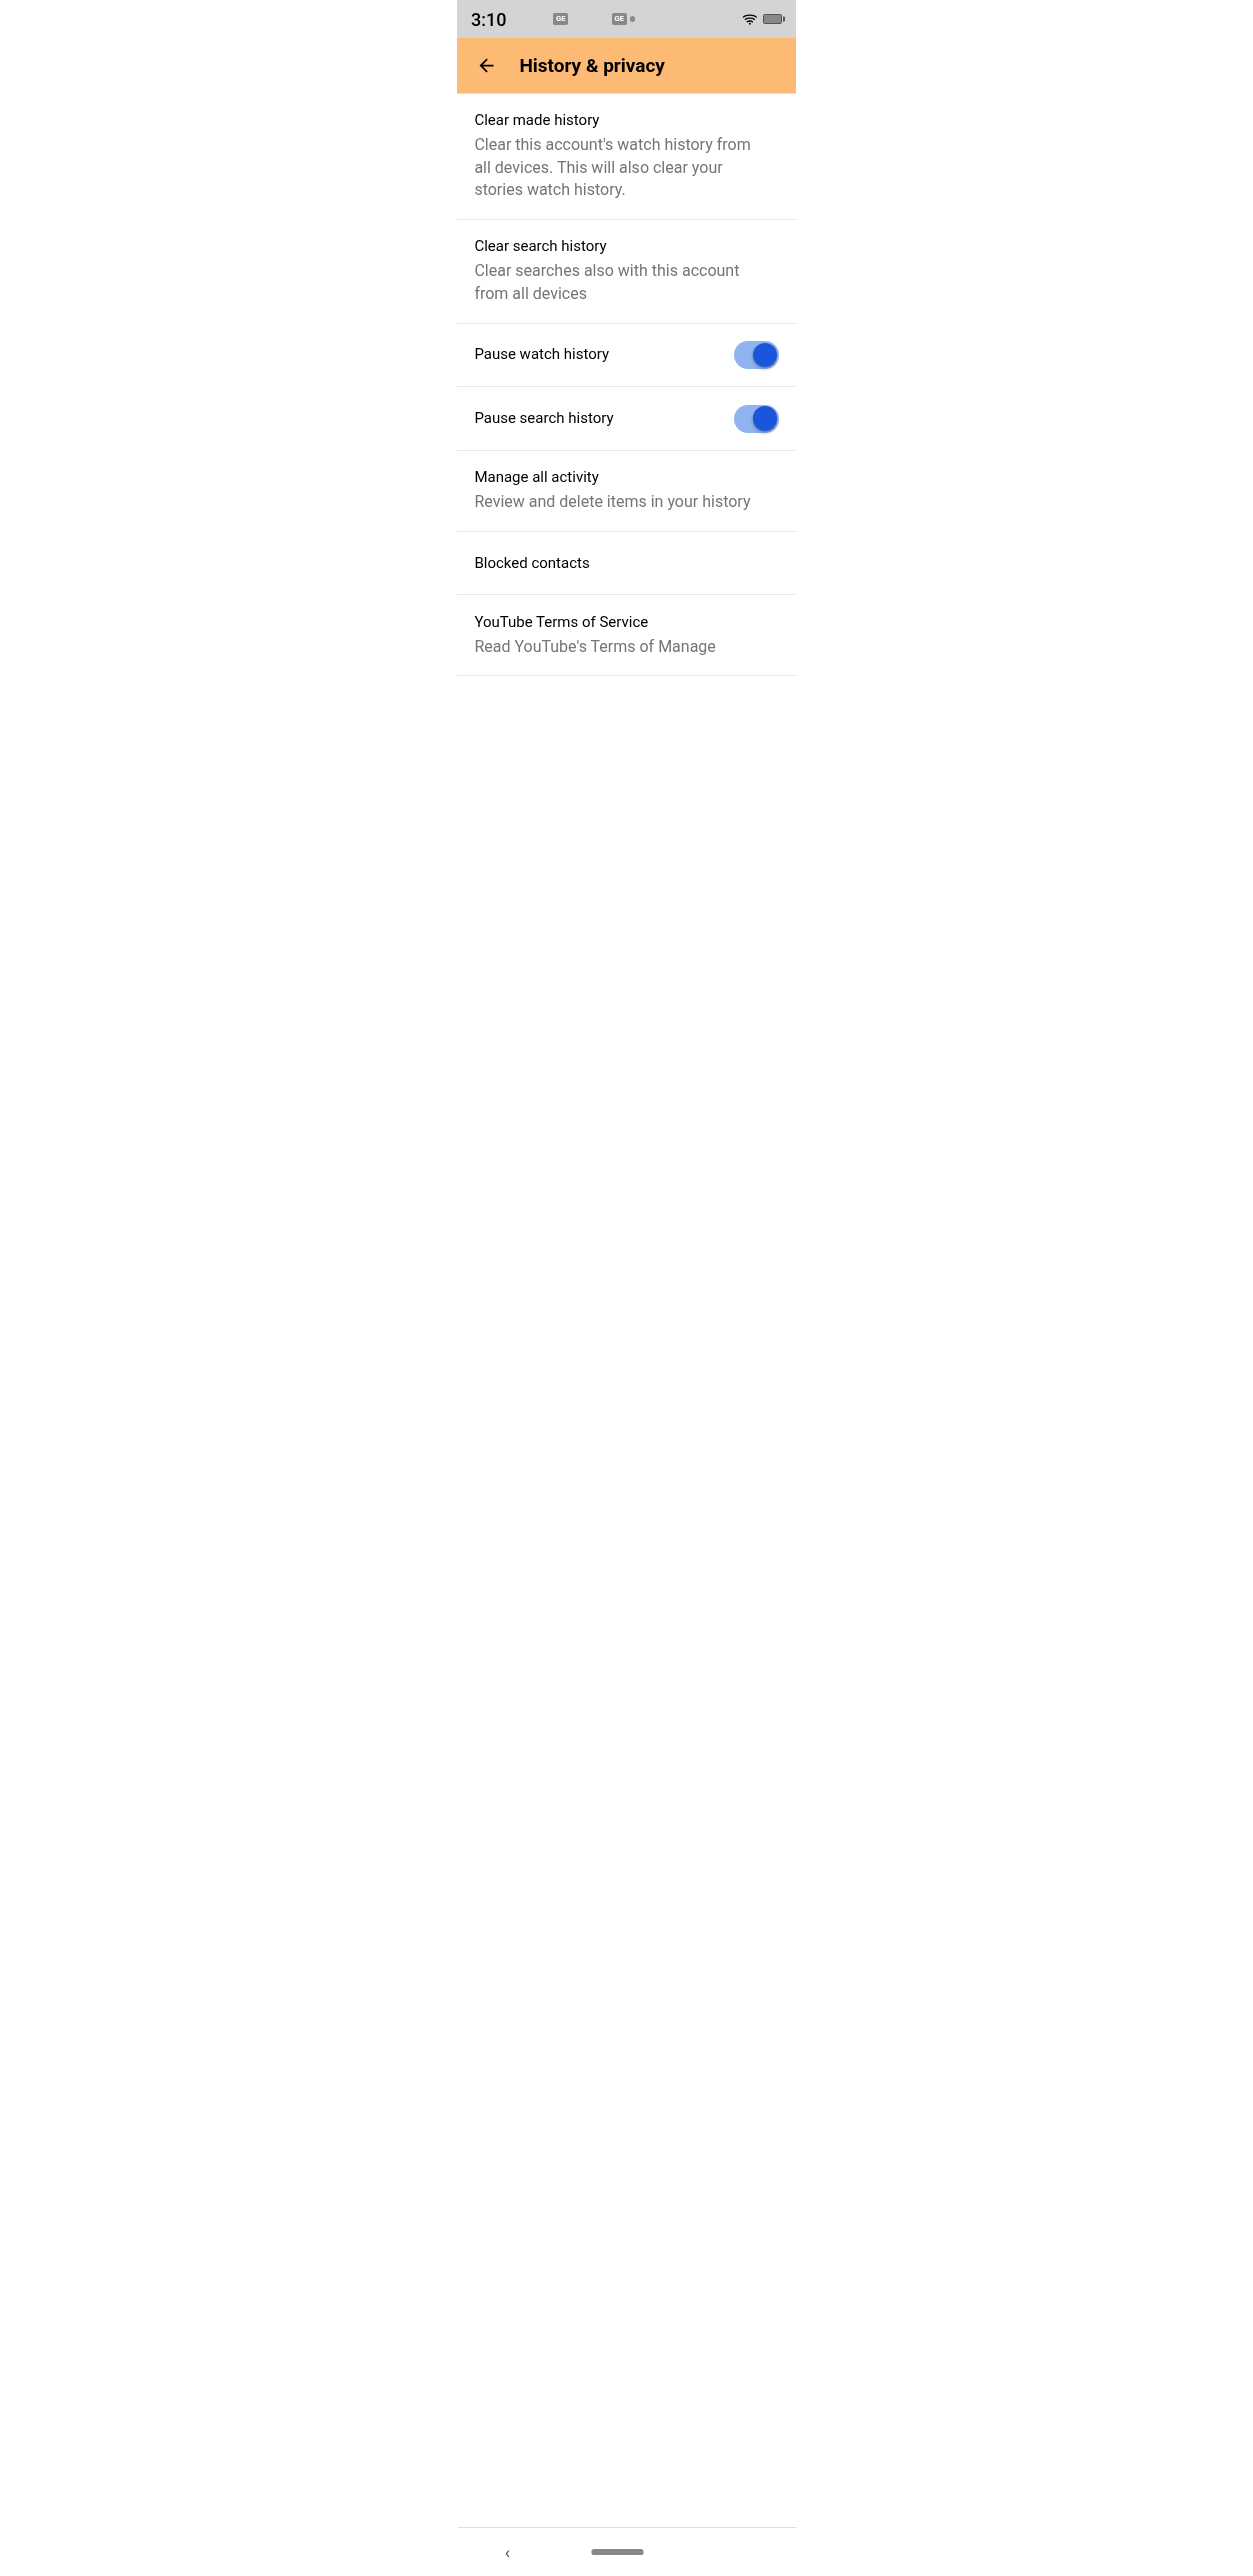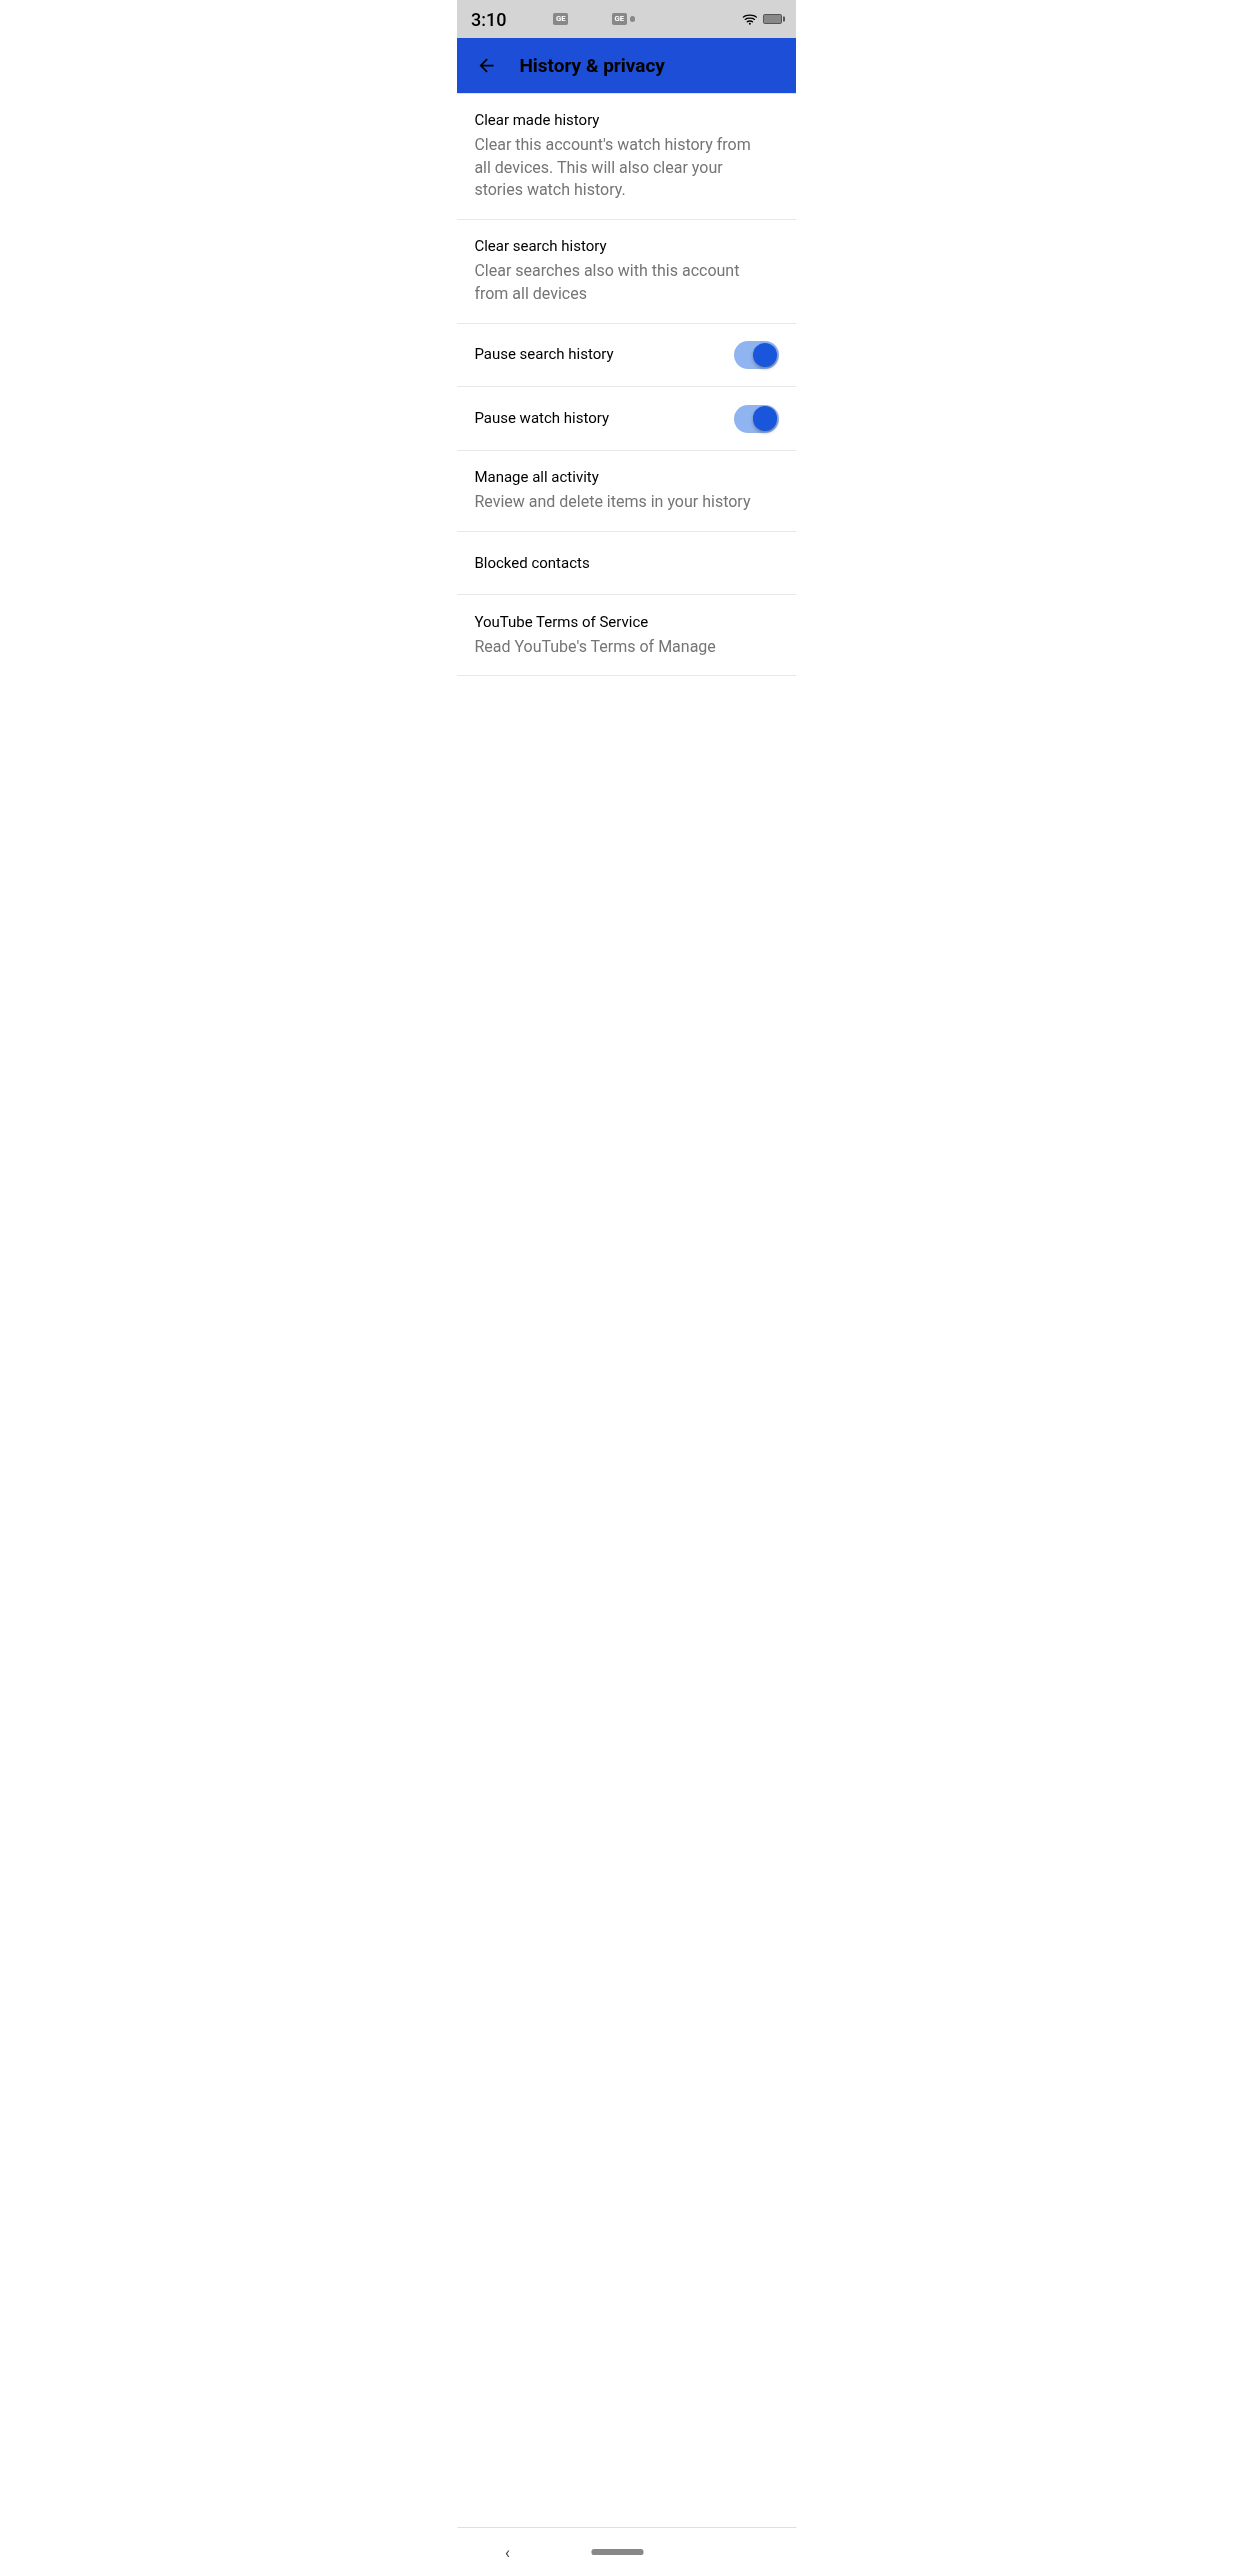--- a/index.html
+++ b/index.html
@@ -92,21 +92,21 @@
       top: 50%;
       transform: translateY(-50%);
       width: 2.6px;
       height: 5.2px;
       background: #555;
       border-radius: 0 0.9px 0.9px 0;
     }
 
     
     .header {
-      background: #1d4ed8;
+      background: #fdba74;
       height: 56px;
       display: flex;
       align-items: center;
       padding: 0 14px;
       gap: 17.4px;
       border-bottom: 0.9px solid #e0e0e0;
     }
 
     .back-btn {
       width: 31px;
@@ -284,32 +284,32 @@
 
     <div class="settings-item">
       <div class="settings-item-content">
         <div class="settings-item-title">Clear search history</div>
         <div class="settings-item-subtitle">Clear searches also with this account from all devices</div>
       </div>
     </div>
 
     <div class="settings-item">
       <div class="settings-item-content">
-        <div class="settings-item-title-only">Pause search history</div>
+        <div class="settings-item-title-only">Pause watch history</div>
       </div>
       <div class="toggle-container">
         <div class="toggle active">
           <div class="toggle-knob"></div>
         </div>
       </div>
     </div>
 
     <div class="settings-item">
       <div class="settings-item-content">
-        <div class="settings-item-title-only">Pause watch history</div>
+        <div class="settings-item-title-only">Pause search history</div>
       </div>
       <div class="toggle-container">
         <div class="toggle active">
           <div class="toggle-knob"></div>
         </div>
       </div>
     </div>
 
     <div class="settings-item">
       <div class="settings-item-content">

